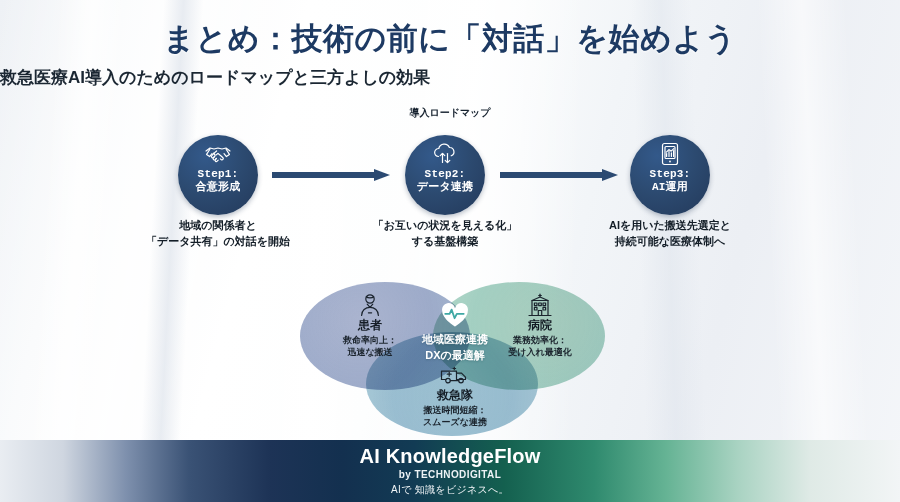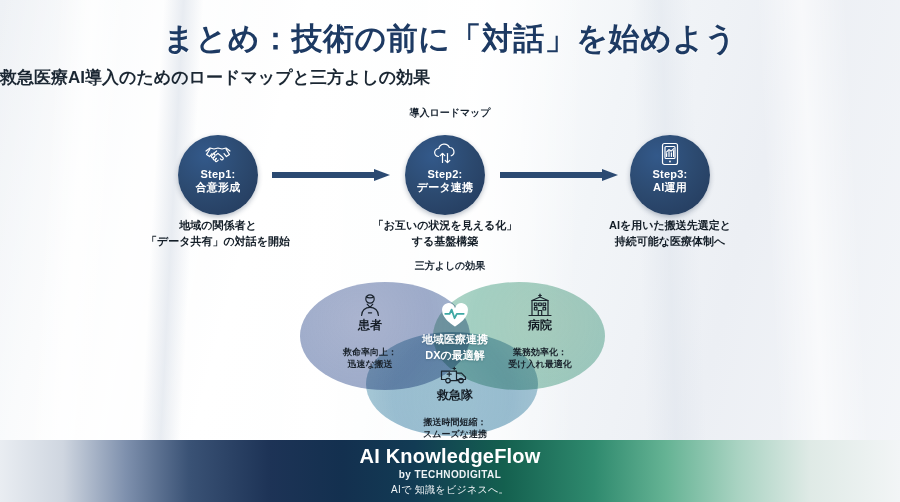--- a/index.html
+++ b/index.html
@@ -34,21 +34,21 @@
   }
 
   .sec-head{
     position:absolute;left:0;right:0;text-align:center;
     font-size:10px;font-weight:bold;color:#15212e;
   }
   #roadmap-head{top:106px;}
   #venn-head{top:259px;}
 
   
-  .roadmap{position:absolute;left:0;top:130px;width:900px;height:120px;}
+  .roadmap{position:absolute;left:0;top:130px;width:900px;height:120px;font-family:Liberation Mono, monospace;}
   .step{position:absolute;width:80px;height:80px;border-radius:50%;
     background:radial-gradient(circle at 34% 26%, #33598a 0%, #2c4a70 48%, #23395a 100%);
     box-shadow:0 2px 5px rgba(25,45,75,.3);
     display:flex;flex-direction:column;align-items:center;justify-content:flex-start;
     padding-top:7px;box-sizing:border-box;}
   .step .ico{height:24px;display:flex;align-items:center;justify-content:center;}
   .step .lbl{margin-top:2px;text-align:center;color:#fff;font-size:11px;font-weight:bold;line-height:1.18;letter-spacing:.2px;}
   #step-1{left:178px;top:5px;}
   #step-2{left:405px;top:5px;}
   #step-3{left:630px;top:5px;}
@@ -76,21 +76,21 @@
   #venn-circle-left{left:0;top:6px;width:170px;height:108px;
     background:radial-gradient(circle at 35% 35%, rgba(150,162,196,.80), rgba(121,140,182,.72) 55%, rgba(123,153,186,.68) 100%);}
   #venn-circle-right{left:133px;top:6px;width:172px;height:108px;
     background:radial-gradient(circle at 65% 38%, rgba(150,197,176,.78), rgba(129,190,171,.72) 55%, rgba(150,201,178,.66) 100%);}
   #venn-circle-bottom{left:66px;top:56px;width:172px;height:104px;
     background:radial-gradient(circle at 50% 62%, rgba(128,176,196,.78), rgba(116,166,192,.72) 55%, rgba(135,183,199,.66) 100%);}
 
   .vlab{position:absolute;text-align:center;z-index:4;}
   .vlab .vico{height:26px;display:flex;align-items:center;justify-content:center;}
   .vlab .vname{font-size:12px;font-weight:bold;color:#141c25;line-height:1.1;margin-top:1px;}
-  .vlab .vdesc{font-size:9px;font-weight:bold;color:#1a232c;line-height:1.35;margin-top:14px;}
+  .vlab .vdesc{font-size:9px;font-weight:bold;color:#1a232c;line-height:1.35;margin-top:2px;}
   #venn-label-patient{left:10px;top:16px;width:120px;}
   #venn-label-hospital{left:180px;top:16px;width:120px;}
   #venn-label-ems{left:95px;top:86px;width:120px;}
   #venn-label-center{left:102px;top:26px;width:106px;}
   #venn-label-center .vname-c{font-size:11px;font-weight:bold;color:#ffffff;line-height:1.42;margin-top:4px;
     text-shadow:0 1px 2px rgba(40,80,90,.35);}
 
   
   .footer{position:absolute;left:0;bottom:0;width:900px;height:62px;
     background:linear-gradient(90deg,
@@ -192,21 +192,20 @@
   </div>
   <div class="cap" id="cap-3">
     <span>AIを用いた搬送先選定と</span><br>
     <span>持続可能な医療体制へ</span>
   </div>
   <div class="cap" id="cap-2">
     <span>「お互いの状況を見える化」</span><br>
     <span>する基盤構築</span>
   </div>
 
-  <div class="sec-head" id="venn-head">三方よしの効果</div>
 
   <div class="venn">
     <div class="circle" id="venn-circle-left"></div>
     <div class="circle" id="venn-circle-right"></div>
     <div class="circle" id="venn-circle-bottom"></div>
 
     <div class="vlab" id="venn-label-patient">
       <span class="vico">
         <svg width="22" height="24" viewBox="0 0 22 24" fill="none" stroke="#1b242e" stroke-width="1.2" stroke-linecap="round" stroke-linejoin="round">
           <circle cx="11" cy="6" r="4.2"></circle>

